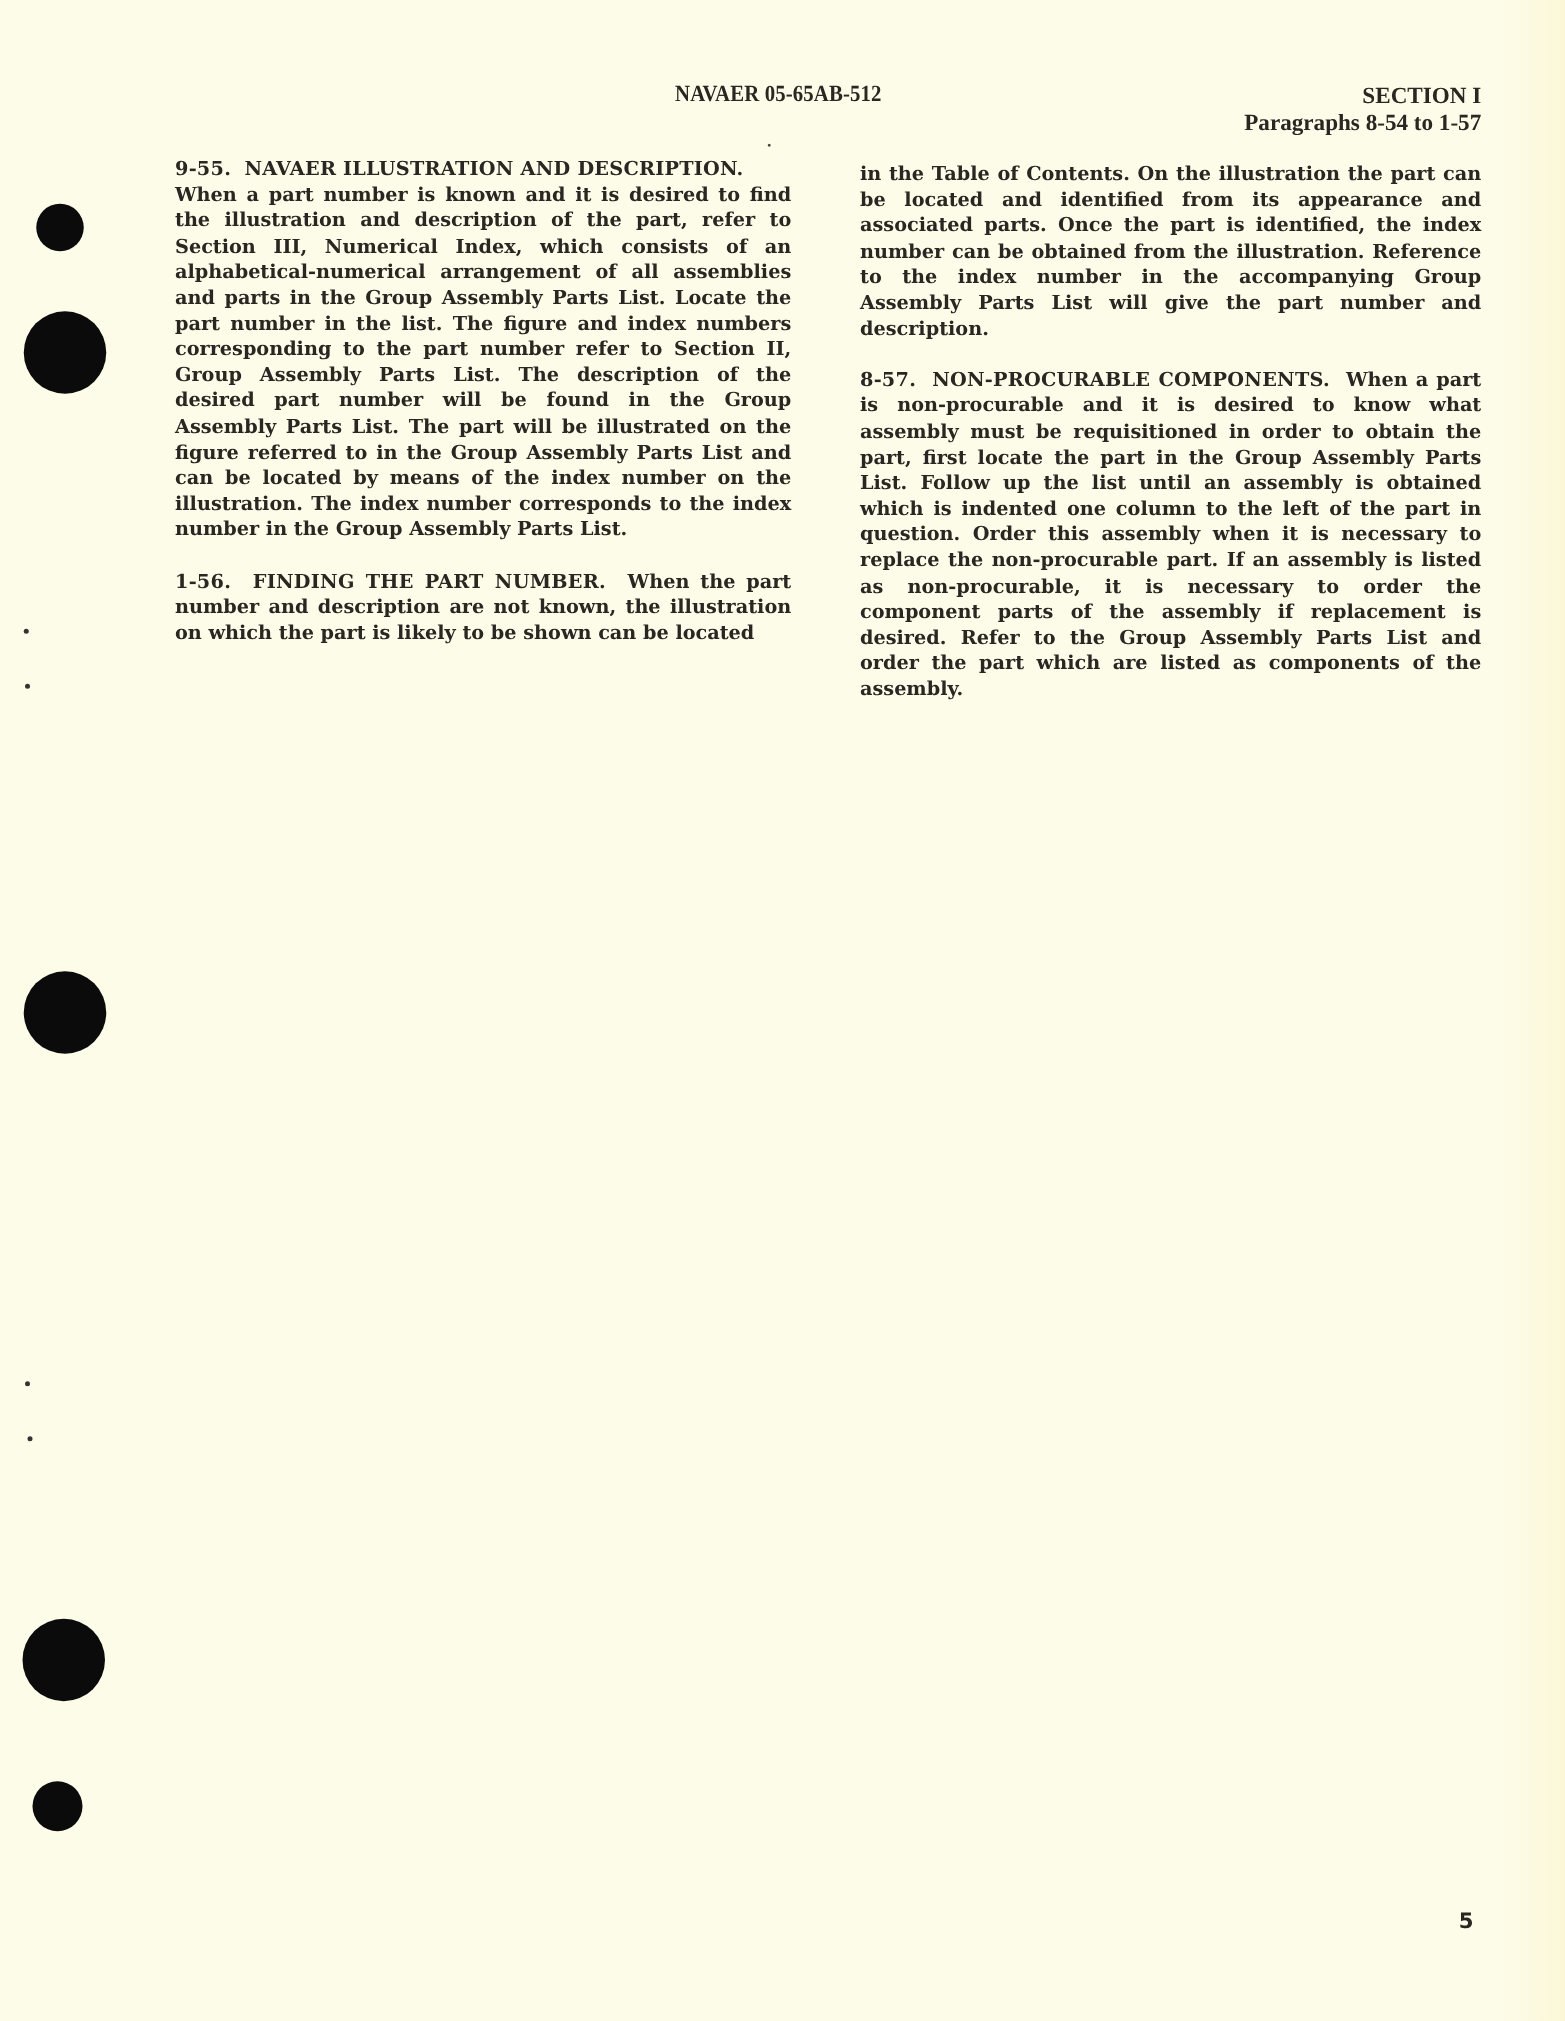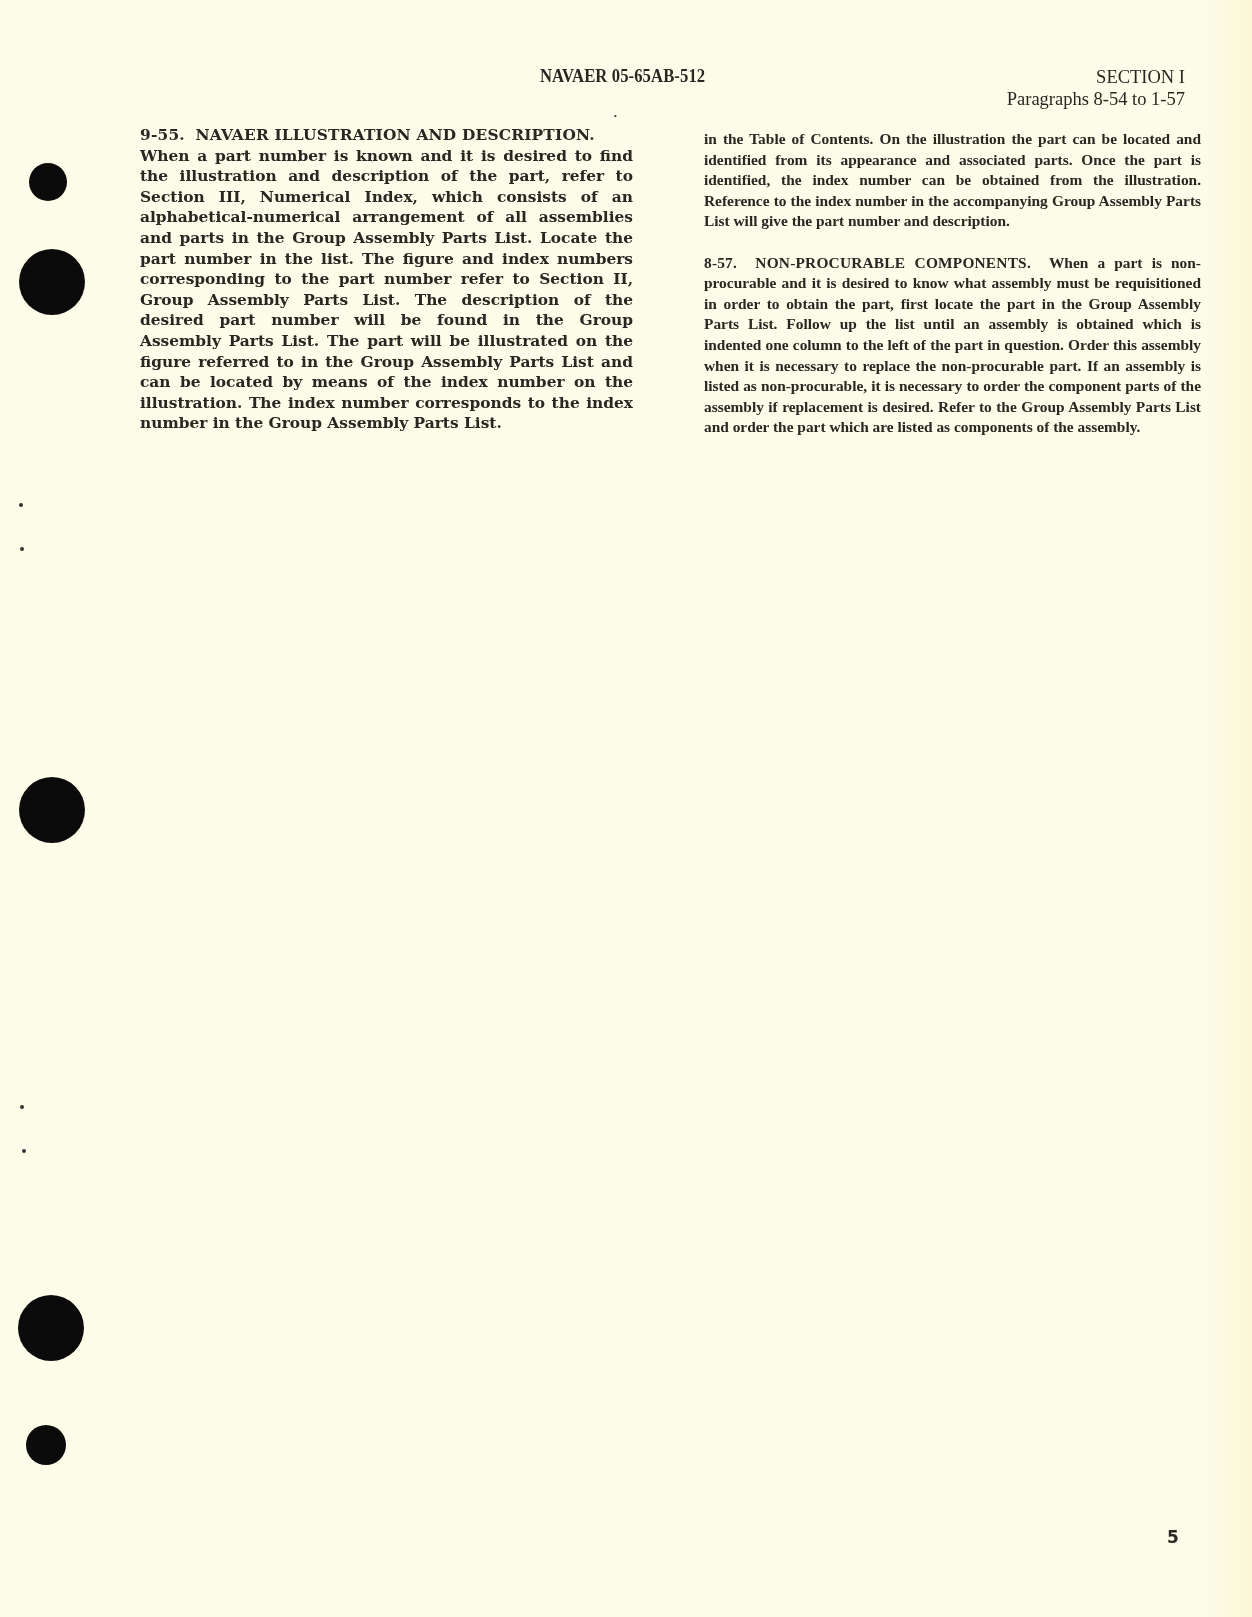--- a/index.html
+++ b/index.html
@@ -13,31 +13,31 @@
     position: absolute; right: 0; top: 0; width: 50px; height: 1617px;
     background: linear-gradient(to right, rgba(253,252,233,0), #fbf7d6);
   }
   .hdr-doc {
     position: absolute; left: 540px; top: 66px;
     font-family: "Liberation Serif", serif; font-weight: bold;
     font-size: 18.5px; letter-spacing: 0.1px; transform: scaleX(0.9); transform-origin: left top;
   }
   .hdr-right {
     position: absolute; right: 67px; top: 66px; text-align: right;
-    font-family: "Liberation Serif", serif; font-weight: normal;
+    font-family: "Liberation Serif", serif; font-weight: bold;
     font-size: 18.5px; line-height: 22px;
   }
   .col {
     position: absolute; top: 125px;
     font-family: "DejaVu Serif", serif; font-weight: bold;
     font-size: 15.4px; line-height: 20.6px;
     text-align: justify; text-align-last: left;
   }
   .col-left { left: 140px; width: 493px; }
-  .col-right { left: 704px; width: 497px; top: 129px; font-family: Liberation Serif, serif; }
+  .col-right { left: 688px; width: 497px; top: 129px; }
   .para { margin: 0 0 20.6px 0; }
   .ptitle { letter-spacing: 0.2px; }
   .hole {
     position: absolute; border-radius: 50%; background: #0b0b0b;
   }
   .speck { position: absolute; width: 4px; height: 4px; border-radius: 50%; background: #333; }
   .page-num {
     position: absolute; left: 1167px; top: 1527px;
     font-family: "DejaVu Sans", sans-serif; font-weight: bold; font-size: 17px;
   }
@@ -66,20 +66,25 @@
 <div class="speck" style="left:22px;top:1149px;"></div>
 <div class="stray" style="left:548px;top:124px;">,</div>
 <div class="stray" style="left:613px;top:112px;font-size:8px;">•</div>
 
 <div class="col col-left">
   <p class="para">
     <span class="ptitle">9-55.</span>&nbsp;
     <span class="ptitle">NAVAER ILLUSTRATION AND DESCRIPTION.</span><br>
     <span>When a part number is known and it is desired to find the illustration and description of the part, refer to Section III, Numerical Index, which consists of an alphabetical-numerical arrangement of all assemblies and parts in the Group Assembly Parts List. Locate the part number in the list. The figure and index numbers corresponding to the part number refer to Section II, Group Assembly Parts List. The description of the desired part number will be found in the Group Assembly Parts List. The part will be illustrated on the figure referred to in the Group Assembly Parts List and can be located by means of the index number on the illustration. The index number corresponds to the index number in the Group Assembly Parts List.</span>
   </p>
+  <p class="para">
+    <span class="ptitle">1-56.</span>&nbsp;
+    <span class="ptitle">FINDING THE PART NUMBER.</span>&nbsp;
+    <span>When the part number and description are not known, the illustration on which the part is likely to be shown can be located</span>
+  </p>
 </div>
 
 <div class="col col-right">
   <p class="para">
     <span>in the Table of Contents. On the illustration the part can be located and identified from its appearance and associated parts. Once the part is identified, the index number can be obtained from the illustration. Reference to the index number in the accompanying Group Assembly Parts List will give the part number and description.</span>
   </p>
   <p class="para">
     <span class="ptitle">8-57.</span>&nbsp;
     <span class="ptitle">NON-PROCURABLE COMPONENTS.</span>&nbsp;
     <span>When a part is non-procurable and it is desired to know what assembly must be requisitioned in order to obtain the part, first locate the part in the Group Assembly Parts List. Follow up the list until an assembly is obtained which is indented one column to the left of the part in question. Order this assembly when it is necessary to replace the non-procurable part. If an assembly is listed as non-procurable, it is necessary to order the component parts of the assembly if replacement is desired. Refer to the Group Assembly Parts List and order the part which are listed as components of the assembly.</span>

